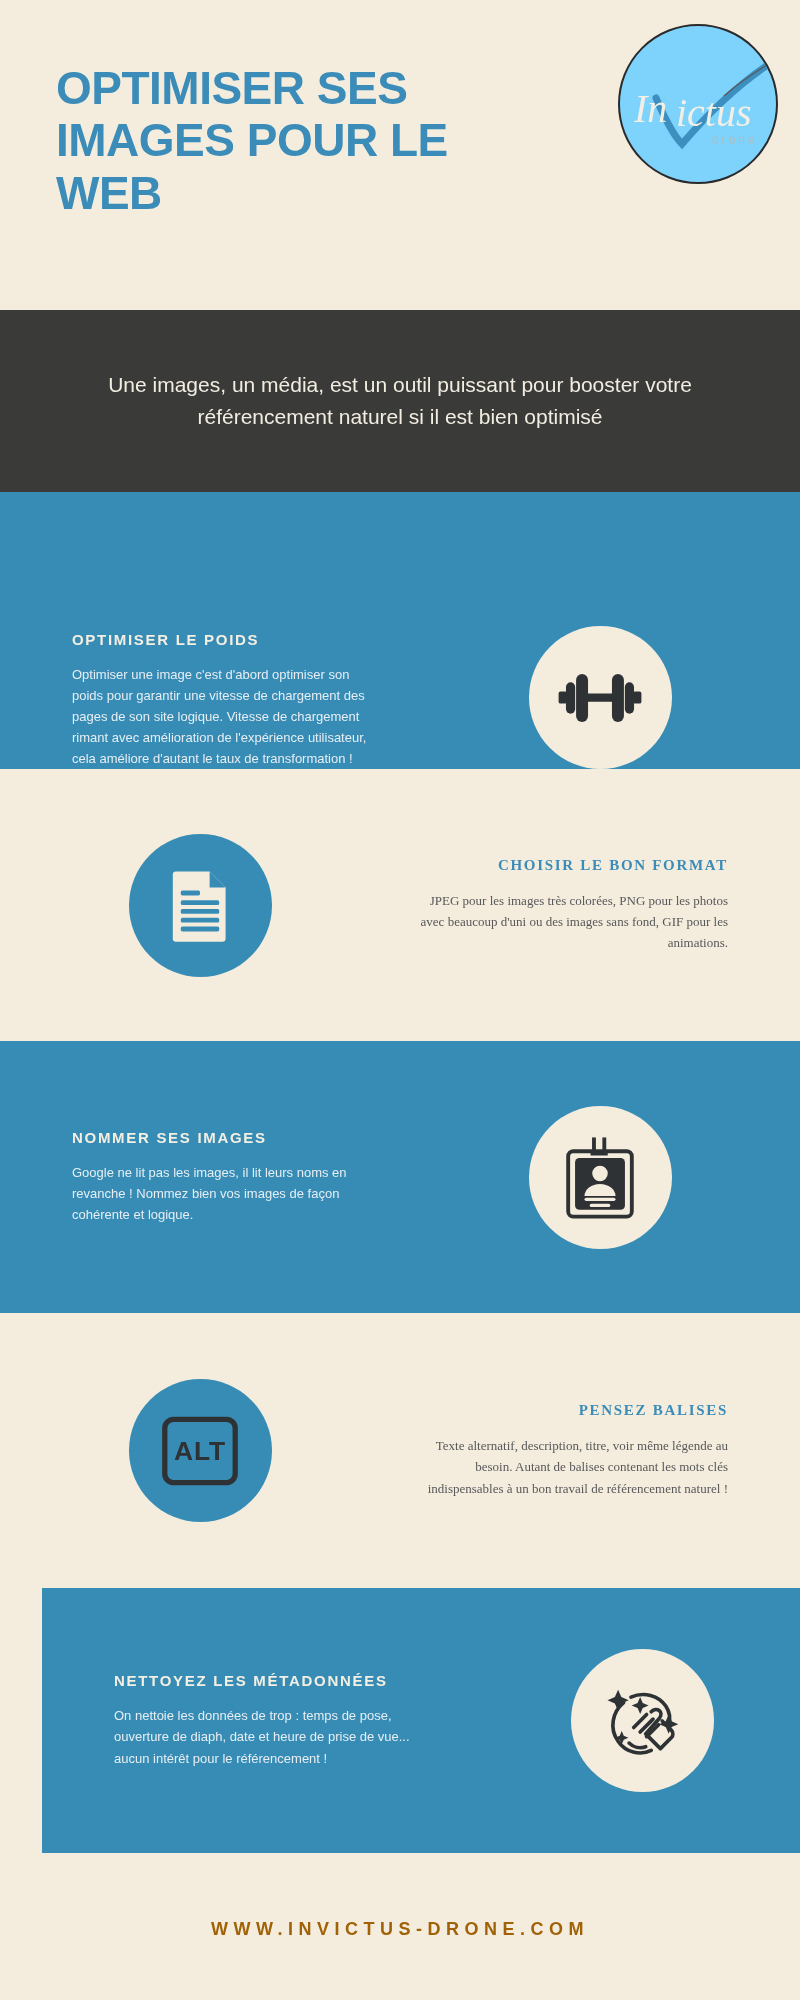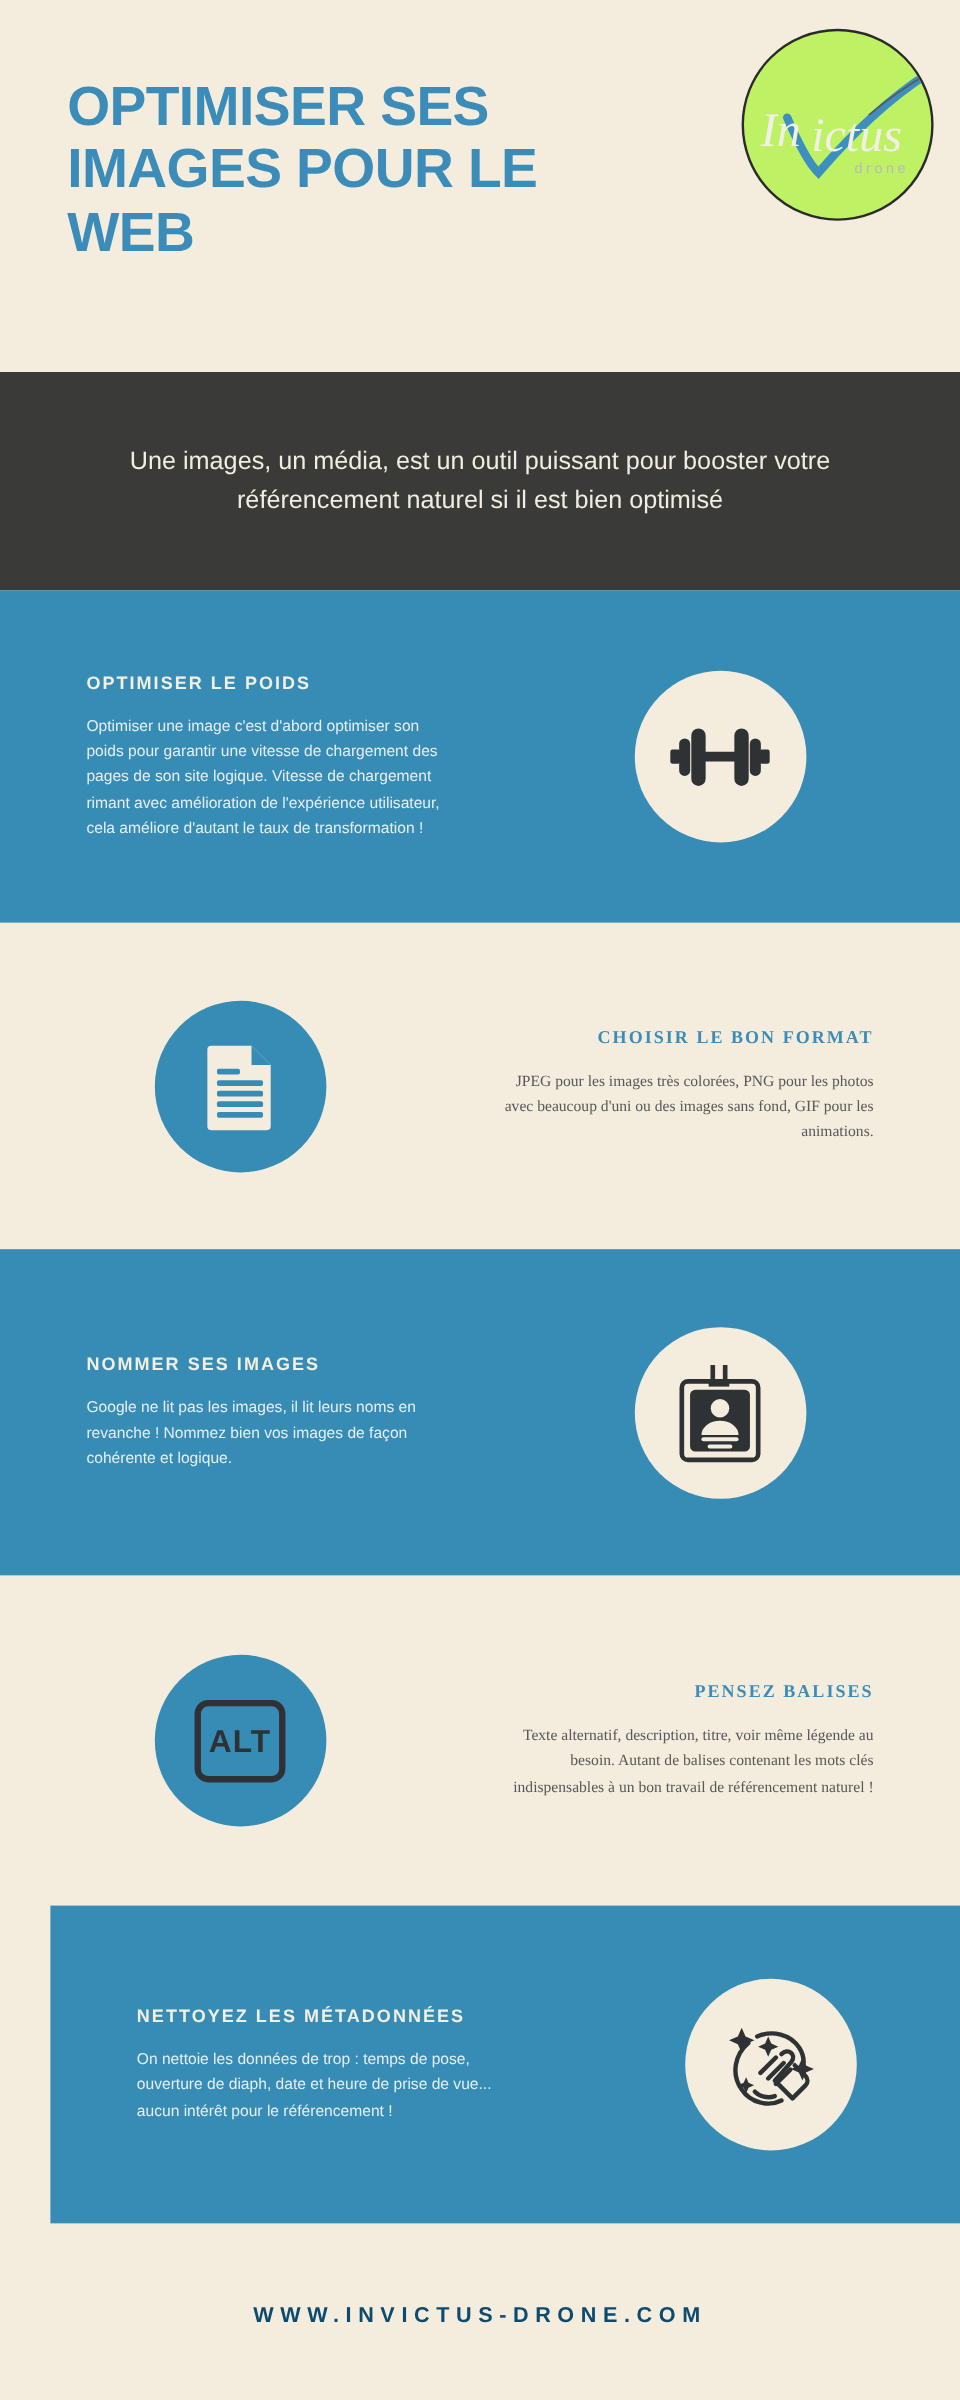--- a/index.html
+++ b/index.html
@@ -16,40 +16,40 @@
   
   .header { position:relative; height:300px; background:#f4edde; }
   .title {
     position:absolute; left:56px; top:62px; width:480px;
     font-size:46px; line-height:1.14; font-weight:800;
     color:#3b8cb8; letter-spacing:-0.5px; text-transform:uppercase;
   }
   .logo-wrap { position:absolute; right:22px; top:24px; width:160px; height:160px; }
   .logo-circle {
     width:160px; height:160px; border-radius:50%;
-    background:#bef264; border:2px solid #2a2a2a;
+    background:#7dd3fc; border:2px solid #2a2a2a;
     position:relative; overflow:hidden;
   }
   .logo-svg { position:absolute; left:0; top:0; }
 
   
   .subtitle-bar {
     position:absolute; left:0; top:310px; width:800px; height:182px;
     background:#3a3a38; display:flex; align-items:center; justify-content:center;
   }
   .subtitle-text {
     width:600px; text-align:center; color:#f2ede1;
     font-size:21px; line-height:1.52; font-weight:400;
   }
 
   
   .row { position:absolute; left:0; width:800px; display:flex; align-items:center; }
   .row.blue { background:#378cb5; }
   .row.cream { background:#f4edde; }
-  .row.r1 { top:492px; height:277px; }
+  .row.r1 { top:492px; height:277px;align-items:flex-end; }
   .row.r2 { top:769px; height:272px; }
   .row.r3 { top:1041px; height:272px; }
   .row.r4 { top:1313px; height:275px; }
   .row.r5 { top:1588px; height:265px;margin-left:42px; }
   .footer-bar { position:absolute; left:0; top:1853px; width:800px; height:147px; background:#f4edde; }
 
   .col-text { width:50%; padding:0 40px; }
   .col-icon { width:50%; display:flex; align-items:center; justify-content:center; }
 
   .text-left  { text-align:left;  padding-left:72px; padding-right:18px; }
@@ -70,21 +70,21 @@
   .icon-circle {
     width:143px; height:143px; border-radius:50%;
     display:flex; align-items:center; justify-content:center;
   }
   .icon-circle.on-blue  { background:#f4edde; }
   .icon-circle.on-cream { background:#378cb5; }
 
   
   .footer-url {
     position:absolute; left:0; top:66px; width:800px; text-align:center;
-    color:#0c4a6e; font-size:18px; font-weight:800; letter-spacing:5.5px;
+    color:#a16207; font-size:18px; font-weight:800; letter-spacing:5.5px;
   }
 </style>
 </head>
 <body>
 
 <div class="page">
 
   <div class="header">
     <div class="title">OPTIMISER SES IMAGES POUR LE WEB</div>
 

